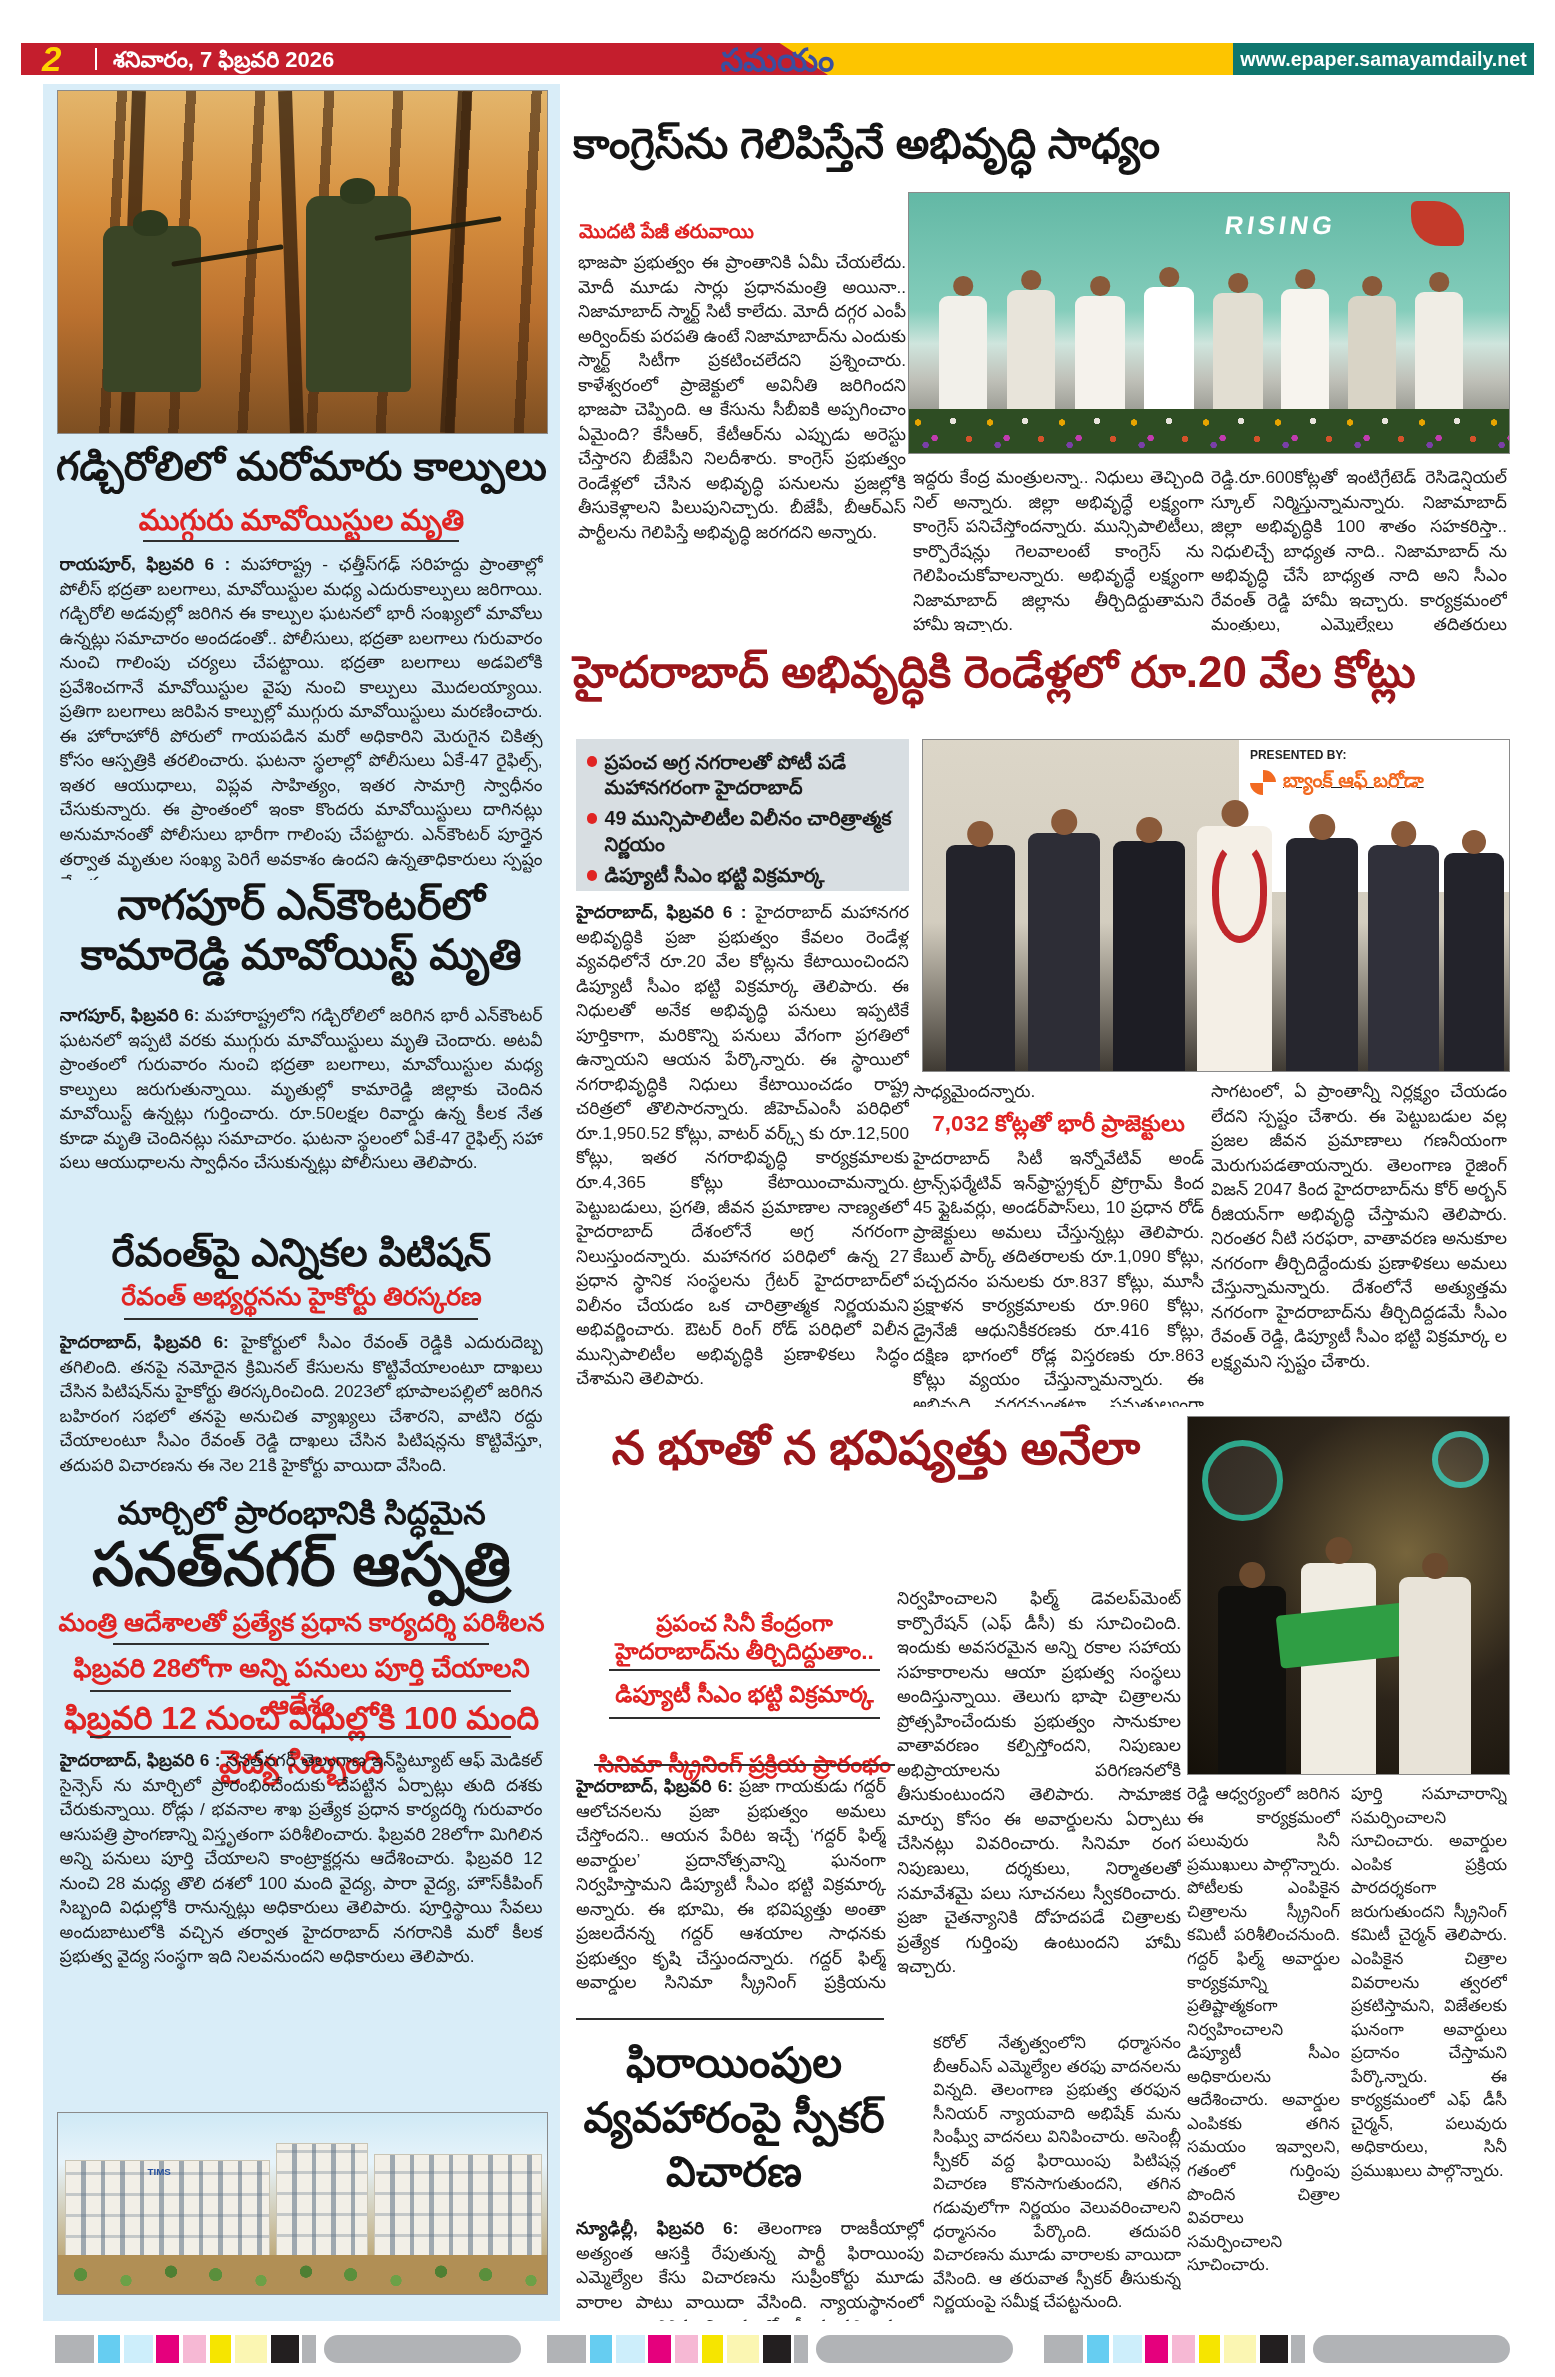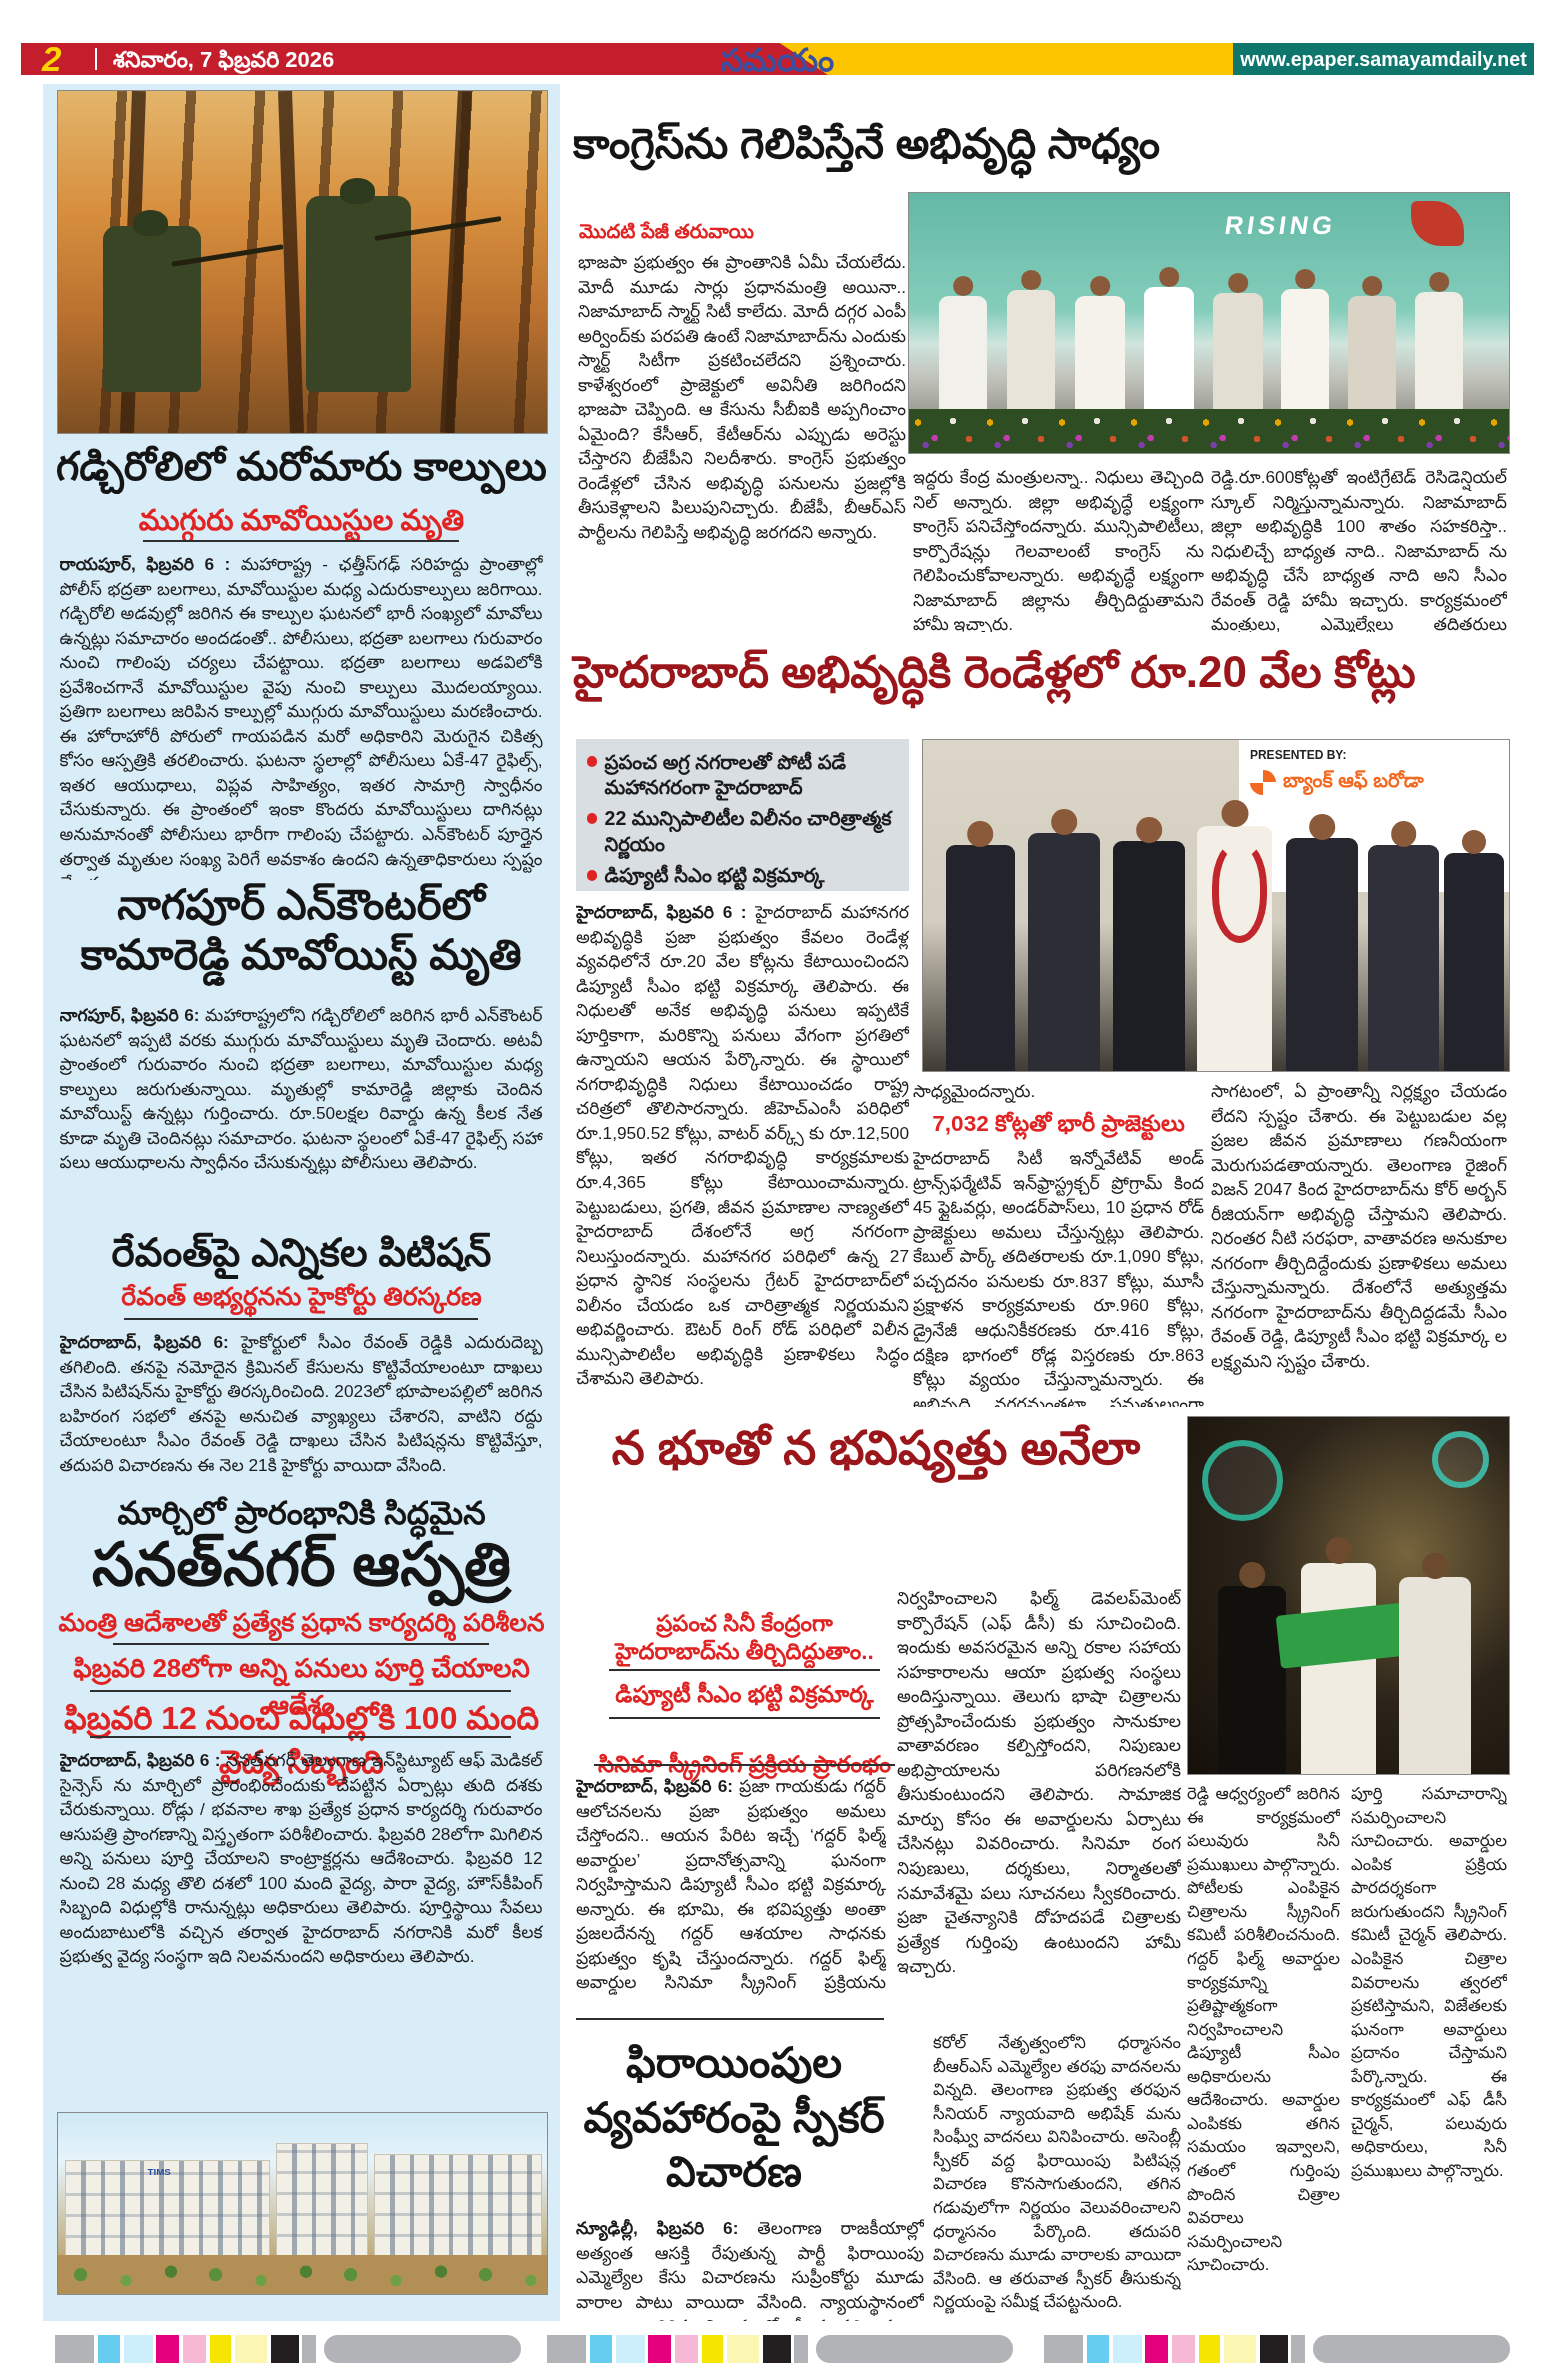--- a/index.html
+++ b/index.html
@@ -175,34 +175,34 @@
 
   <div class="abs nowrap" style="left:573px;top:647px;width:937px;font-size:44px;font-weight:900;color:#9a161b;">హైదరాబాద్ అభివృద్ధికి రెండేళ్లలో రూ.20 వేల కోట్లు</div>
 
   <div class="bullet-box">
     <div class="bullet">
         <span class="dot"></span>
         <span>ప్రపంచ అగ్ర నగరాలతో పోటీ పడే మహానగరంగా హైదరాబాద్</span>
       </div>
     <div class="bullet">
         <span class="dot"></span>
-        <span>22 మున్సిపాలిటీల విలీనం చారిత్రాత్మక నిర్ణయం</span>
+        <span>49 మున్సిపాలిటీల విలీనం చారిత్రాత్మక నిర్ణయం</span>
       </div>
     <div class="bullet">
         <span class="dot"></span>
         <span>డిప్యూటీ సీఎం భట్టి విక్రమార్క</span>
       </div>
   </div>
 
   <div class="abs body-txt" style="left:576px;top:900px;width:333px;height:506px;"><b class="dl">హైదరాబాద్, ఫిబ్రవరి 6 : </b><span>హైదరాబాద్ మహానగర అభివృద్ధికి ప్రజా ప్రభుత్వం కేవలం రెండేళ్ల వ్యవధిలోనే రూ.20 వేల కోట్లను కేటాయించిందని డిప్యూటీ సీఎం భట్టి విక్రమార్క తెలిపారు. ఈ నిధులతో అనేక అభివృద్ధి పనులు ఇప్పటికే పూర్తికాగా, మరికొన్ని పనులు వేగంగా ప్రగతిలో ఉన్నాయని ఆయన పేర్కొన్నారు. ఈ స్థాయిలో నగరాభివృద్ధికి నిధులు కేటాయించడం రాష్ట్ర చరిత్రలో తొలిసారన్నారు. జీహెచ్ఎంసీ పరిధిలో రూ.1,950.52 కోట్లు, వాటర్ వర్క్స్ కు రూ.12,500 కోట్లు, ఇతర నగరాభివృద్ధి కార్యక్రమాలకు రూ.4,365 కోట్లు కేటాయించామన్నారు. పెట్టుబడులు, ప్రగతి, జీవన ప్రమాణాల నాణ్యతలో హైదరాబాద్ దేశంలోనే అగ్ర నగరంగా నిలుస్తుందన్నారు. మహానగర పరిధిలో ఉన్న 27 ప్రధాన స్థానిక సంస్థలను గ్రేటర్ హైదరాబాద్‌లో విలీనం చేయడం ఒక చారిత్రాత్మక నిర్ణయమని అభివర్ణించారు. ఔటర్ రింగ్ రోడ్ పరిధిలో విలీన మున్సిపాలిటీల అభివృద్ధికి ప్రణాళికలు సిద్ధం చేశామని తెలిపారు.</span></div>
 
   <div class="photo baroda-photo" style="left:922px;top:739px;width:586px;height:331px;">
     <div class="baroda-panel">
       <div style="font-size:12px;font-weight:700;color:#222;">PRESENTED BY:</div>
-      <div style="margin-top:7.5px;"><span class="bob-logo"></span><span style="font-size:19.6px;font-weight:800;color:#f26a21;vertical-align:middle;">బ్యాంక్ ఆఫ్ బరోడా</span></div>
+      <div style="margin-top:7.5px;text-decoration:underline;"><span class="bob-logo"></span><span style="font-size:19.6px;font-weight:800;color:#f26a21;vertical-align:middle;">బ్యాంక్ ఆఫ్ బరోడా</span></div>
     </div>
     <div class="person" style="left:22.6px;bottom:0;width:69px;height:226px;background:#23232b;">
         <div class="head" style="width:25.6px;height:25.6px;top:-24px;"></div>
       </div>
     <div class="person" style="left:105px;bottom:0;width:72px;height:238px;background:#2d2d36;">
         <div class="head" style="width:25.6px;height:25.6px;top:-24px;"></div>
       </div>
     <div class="person" style="left:190px;bottom:0;width:72px;height:230px;background:#1d1d24;">
         <div class="head" style="width:25.6px;height:25.6px;top:-24px;"></div>
       </div>

